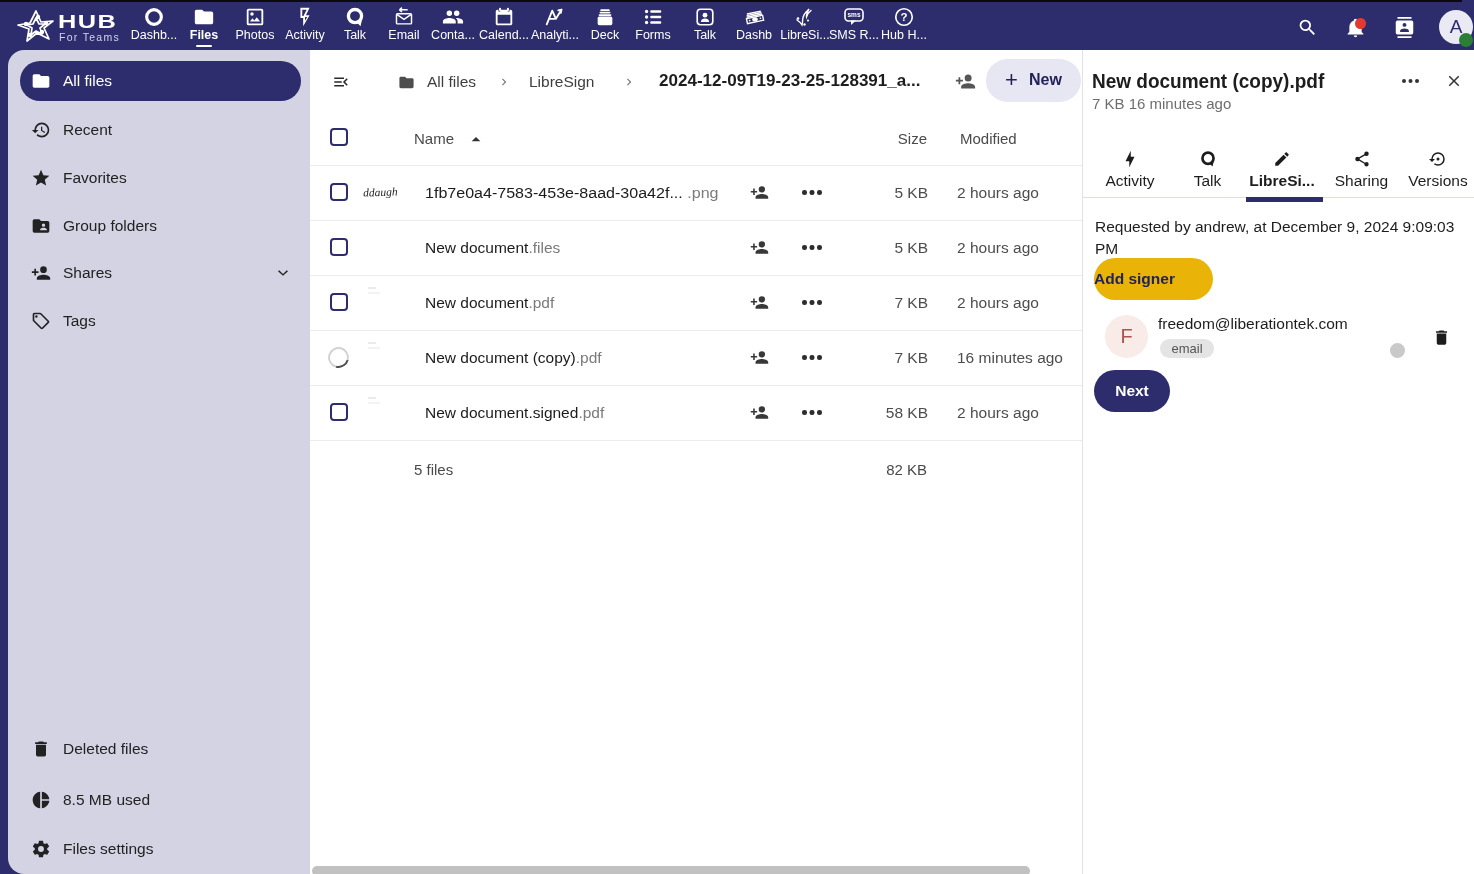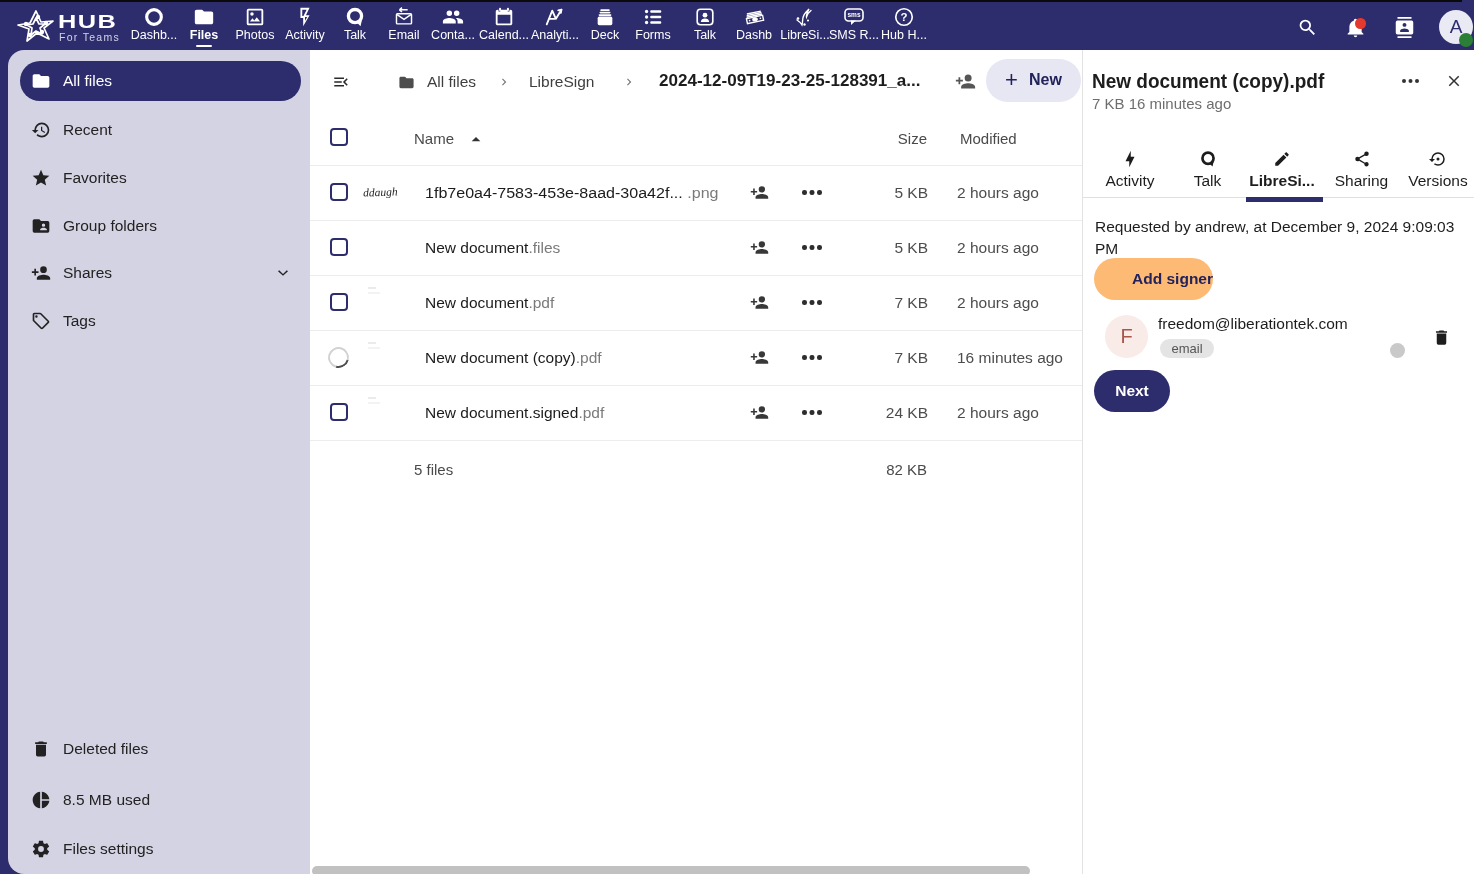--- a/index.html
+++ b/index.html
@@ -340,21 +340,21 @@
   <div class="abs coltext" style="left:518px;top:299px;width:100px;text-align:right;">7 KB</div>
   <div class="abs coltext" style="left:647px;top:299px;">16 minutes ago</div>
 
   <div class="abs cbox" style="left:20px;top:353px;"></div>
   <div class="abs ghostthumb" style="left:58px;top:347px;"></div>
   <div class="abs fname" style="left:115px;top:354px;">New document.signed<span class="fext">.pdf</span></div>
   <svg class="abs pplus" style="left:440px;top:353px;" width="19" height="19" viewBox="0 0 24 24">
       <path fill="#383838" d="M15,14C12.33,14 7,15.33 7,18V20H23V18C23,15.33 17.67,14 15,14M15,12A4,4 0 0,0 19,8A4,4 0 0,0 15,4A4,4 0 0,0 11,8A4,4 0 0,0 15,12M6,10V7H4V10H1V12H4V15H6V12H9V10H6Z"></path>
     </svg>
   <div class="abs dots" style="left:492px;top:360px;"></div>
-  <div class="abs coltext" style="left:518px;top:354px;width:100px;text-align:right;">24 KB</div>
+  <div class="abs coltext" style="left:518px;top:354px;width:100px;text-align:right;">58 KB</div>
   <div class="abs coltext" style="left:647px;top:354px;">2 hours ago</div>
 
   <div class="abs" style="left:104px;top:411px;font-size:15px;color:#4a4a4a;">5 files</div>
   <div class="abs" style="left:517px;top:411px;width:100px;text-align:right;font-size:15px;color:#4a4a4a;">82 KB</div>
 
   <div class="abs" style="left:2px;top:816px;width:718px;height:10px;border-radius:5px;background:#c1c1c1;"></div>
 </div>
 <div id="rightpanel">
   <div class="abs" style="left:9px;top:20px;font-size:20px;font-weight:600;color:#1d1d1d;transform:scaleX(0.95);transform-origin:left center;white-space:nowrap;">New document (copy).pdf</div>
   <div class="abs" style="left:319px;top:29px;width:20px;height:5px;">
@@ -393,21 +393,21 @@
   <div class="tab" style="left:318px;width:74px;">
       <svg width="18" height="18" viewBox="0 0 24 24">
         <path fill="#1d1d1d" d="M12,3A9,9 0 0,0 3,12H0L4,16L8,12H5A7,7 0 0,1 12,5A7,7 0 0,1 19,12A7,7 0 0,1 12,19C10.5,19 9.09,18.5 7.94,17.7L6.5,19.14C8.04,20.3 9.94,21 12,21A9,9 0 0,0 21,12A9,9 0 0,0 12,3M14,12A2,2 0 0,0 12,10A2,2 0 0,0 10,12A2,2 0 0,0 12,14A2,2 0 0,0 14,12Z"></path>
       </svg>
       <div class="tlabel">Versions</div>
     </div>
   <div class="abs" style="left:0;top:147px;width:392px;height:1px;background:#dfdfe8;"></div>
   <div class="abs" style="left:163px;top:147px;width:77px;height:4.5px;background:#2d2c6d;"></div>
 
   <div class="abs" style="left:12px;top:166px;width:370px;font-size:15.5px;color:#1d1d1d;line-height:21.5px;">Requested by andrew, at December 9, 2024 9:09:03 PM</div>
-  <div class="abs" style="left:11px;top:208px;width:119px;height:42px;background:#fdba74;border-radius:21px;text-align:right;line-height:42px;font-size:15.5px;font-weight:bold;color:#23235c;">Add signer</div>
+  <div class="abs" style="left:11px;top:208px;width:119px;height:42px;background:#eab308;border-radius:21px;text-align:left;line-height:42px;font-size:15.5px;font-weight:bold;color:#23235c;">Add signer</div>
   <div class="abs" style="left:22px;top:265px;width:43px;height:43px;border-radius:50%;background:#f8ebe8;text-align:center;line-height:43px;font-size:20px;color:#a8564b;">F</div>
   <div class="abs" style="left:75px;top:265px;font-size:15.5px;color:#1d1d1d;">freedom@liberationtek.com</div>
   <div class="abs" style="left:77px;top:289px;width:54px;height:19px;background:#e4e4e4;border-radius:9.5px;text-align:center;line-height:19px;font-size:13px;color:#555;">email</div>
   <div class="abs" style="left:307px;top:293px;width:15px;height:15px;border-radius:50%;background:#c9c9c9;"></div>
   <svg class="abs" style="left:349px;top:278px;" width="19" height="19" viewBox="0 0 24 24">
       <path fill="#1d1d1d" d="M19,4H15.5L14.5,3H9.5L8.5,4H5V6H19M6,19A2,2 0 0,0 8,21H16A2,2 0 0,0 18,19V7H6V19Z"></path>
     </svg>
   <div class="abs" style="left:11px;top:320px;width:76px;height:42px;background:#2d2c6d;border-radius:21px;text-align:center;line-height:42px;font-size:15.5px;font-weight:bold;color:#fff;">Next</div>
 </div>
 

